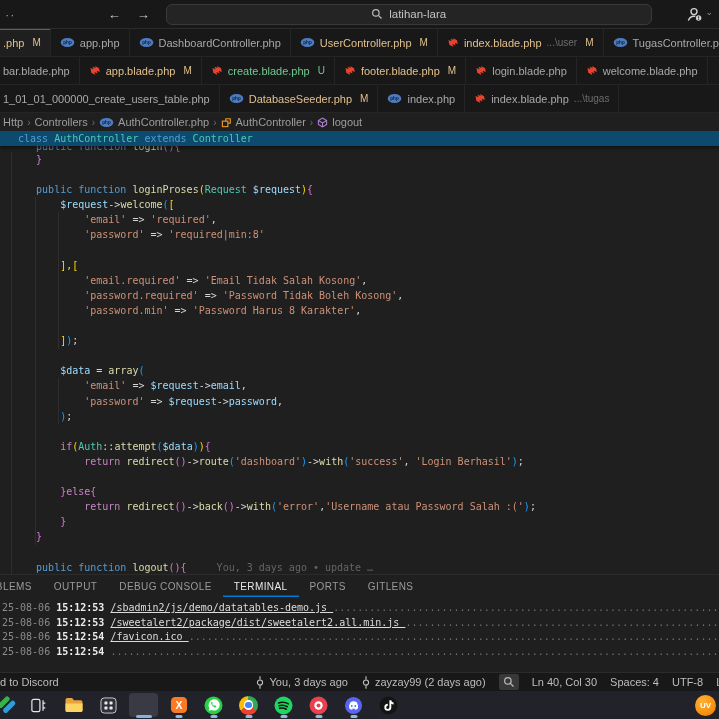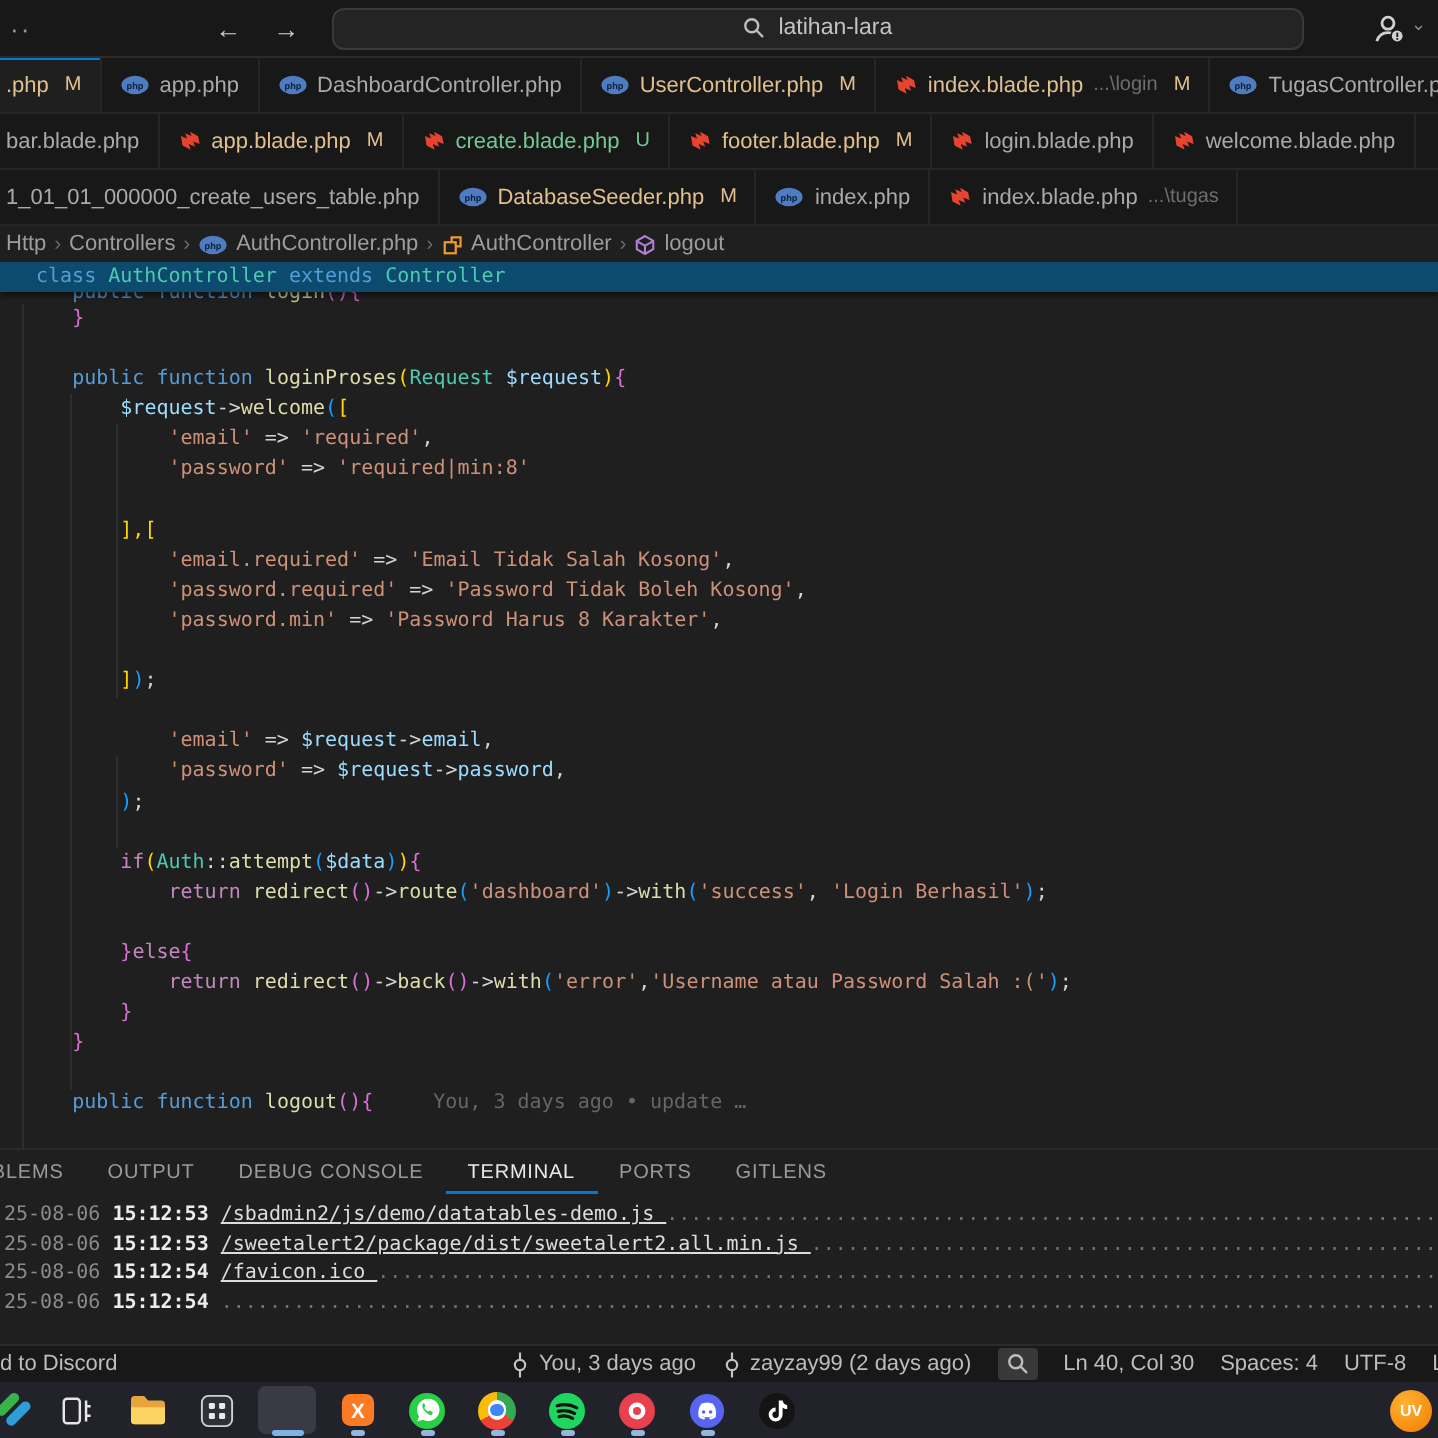--- a/index.html
+++ b/index.html
@@ -164,21 +164,21 @@
           <span class="lbl">UserController.php</span>
           <span class="badge">M</span>
         </div>
         <div class="tab mod">
           <span style="display: inline-flex; align-items: center;">
             <svg width="12" height="12" viewBox="0 0 16 16">
               <path d="M2 4 L6 5.6 L4.8 2.2 L9 4 L8 1.2 L13.4 4.2 L14.4 9.4 L10.2 7.6 L11.4 11.2 L7.2 9.4 L8.4 13.2 L3 10.4 Z" fill="#e74430"></path>
             </svg>
           </span>
           <span class="lbl">index.blade.php</span>
-          <span class="suffix">...\login</span>
+          <span class="suffix">...\user</span>
           <span class="badge">M</span>
         </div>
         <div class="tab">
           <span style="display: inline-flex; align-items: center;">
             <svg width="15" height="11" viewBox="0 0 16 12">
               <ellipse cx="8" cy="6" rx="7.4" ry="5" fill="#4e7cc0"></ellipse>
               <text x="8" y="8" font-size="5" fill="#0b1f3a" text-anchor="middle" font-family="sans-serif" font-weight="bold">php</text>
             </svg>
           </span>
           <span class="lbl">TugasController.php</span>
@@ -320,20 +320,21 @@
         <div class="codeline"><span class="tok-str">            'email'</span><span class="tok-pun"> =&gt; </span><span class="tok-str">'required'</span><span class="tok-pun">,</span></div>
         <div class="codeline"><span class="tok-str">            'password'</span><span class="tok-pun"> =&gt; </span><span class="tok-str">'required|min:8'</span></div>
         <div class="codeline"></div>
         <div class="codeline"><span class="tok-b1">        ],[</span></div>
         <div class="codeline"><span class="tok-str">            'email.required'</span><span class="tok-pun"> =&gt; </span><span class="tok-str">'Email Tidak Salah Kosong'</span><span class="tok-pun">,</span></div>
         <div class="codeline"><span class="tok-str">            'password.required'</span><span class="tok-pun"> =&gt; </span><span class="tok-str">'Password Tidak Boleh Kosong'</span><span class="tok-pun">,</span></div>
         <div class="codeline"><span class="tok-str">            'password.min'</span><span class="tok-pun"> =&gt; </span><span class="tok-str">'Password Harus 8 Karakter'</span><span class="tok-pun">,</span></div>
         <div class="codeline"></div>
         <div class="codeline"><span class="tok-b1">        ]</span><span class="tok-b3">)</span><span class="tok-pun">;</span></div>
         <div class="codeline"></div>
+        <div class="codeline"><span class="tok-var">        $data</span><span class="tok-pun"> = </span><span class="tok-fn">array</span><span class="tok-b3">(</span></div>
         <div class="codeline"><span class="tok-str">            'email'</span><span class="tok-pun"> =&gt; </span><span class="tok-var">$request</span><span class="tok-pun">-&gt;</span><span class="tok-var">email</span><span class="tok-pun">,</span></div>
         <div class="codeline"><span class="tok-str">            'password'</span><span class="tok-pun"> =&gt; </span><span class="tok-var">$request</span><span class="tok-pun">-&gt;</span><span class="tok-var">password</span><span class="tok-pun">,</span></div>
         <div class="codeline"><span class="tok-b3">        )</span><span class="tok-pun">;</span></div>
         <div class="codeline"></div>
         <div class="codeline"><span class="tok-ctl">        if</span><span class="tok-b1">(</span><span class="tok-typ">Auth</span><span class="tok-pun">::</span><span class="tok-fn">attempt</span><span class="tok-b3">(</span><span class="tok-var">$data</span><span class="tok-b3">)</span><span class="tok-b1">)</span><span class="tok-b2">{</span></div>
         <div class="codeline"><span class="tok-ctl">            return </span><span class="tok-fn">redirect</span><span class="tok-b2">()</span><span class="tok-pun">-&gt;</span><span class="tok-fn">route</span><span class="tok-b3">(</span><span class="tok-str">'dashboard'</span><span class="tok-b3">)</span><span class="tok-pun">-&gt;</span><span class="tok-fn">with</span><span class="tok-b3">(</span><span class="tok-str">'success'</span><span class="tok-pun">, </span><span class="tok-str">'Login Berhasil'</span><span class="tok-b3">)</span><span class="tok-pun">;</span></div>
         <div class="codeline"></div>
         <div class="codeline"><span class="tok-b2">        }</span><span class="tok-ctl">else</span><span class="tok-b2">{</span></div>
         <div class="codeline"><span class="tok-ctl">            return </span><span class="tok-fn">redirect</span><span class="tok-b2">()</span><span class="tok-pun">-&gt;</span><span class="tok-fn">back</span><span class="tok-b2">()</span><span class="tok-pun">-&gt;</span><span class="tok-fn">with</span><span class="tok-b3">(</span><span class="tok-str">'error'</span><span class="tok-pun">,</span><span class="tok-str">'Username atau Password Salah :('</span><span class="tok-b3">)</span><span class="tok-pun">;</span></div>
         <div class="codeline"><span class="tok-b2">        }</span></div>

